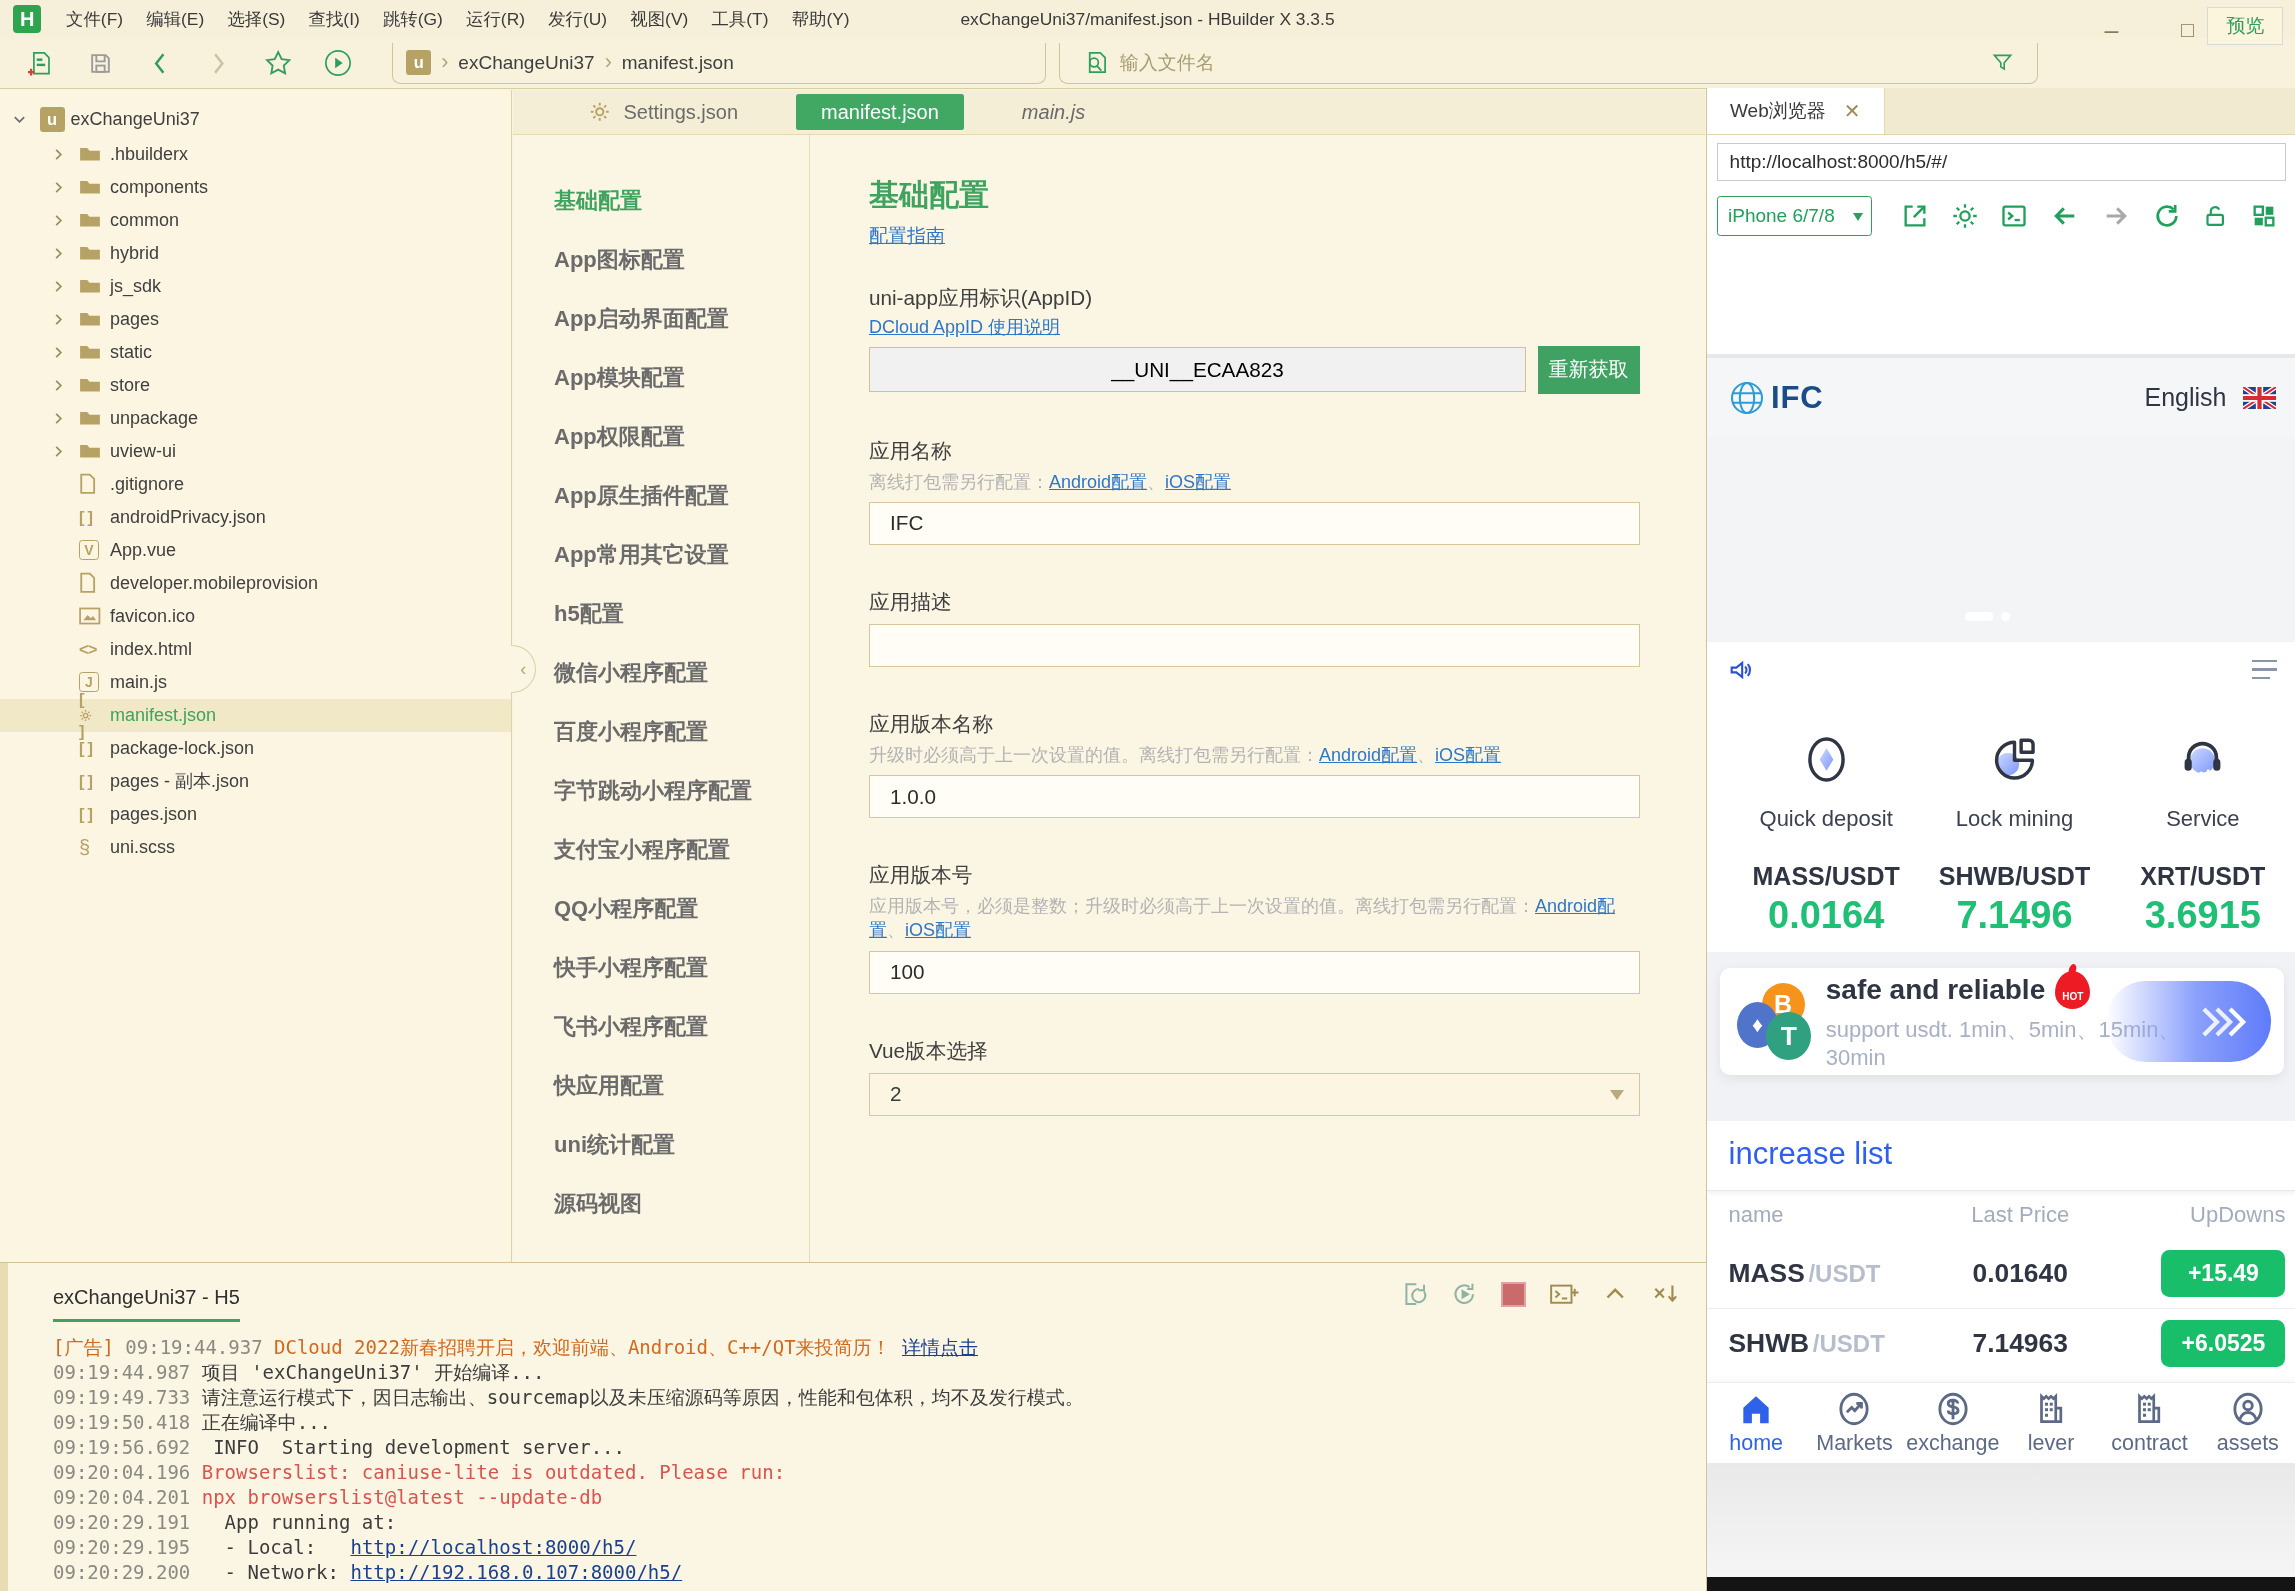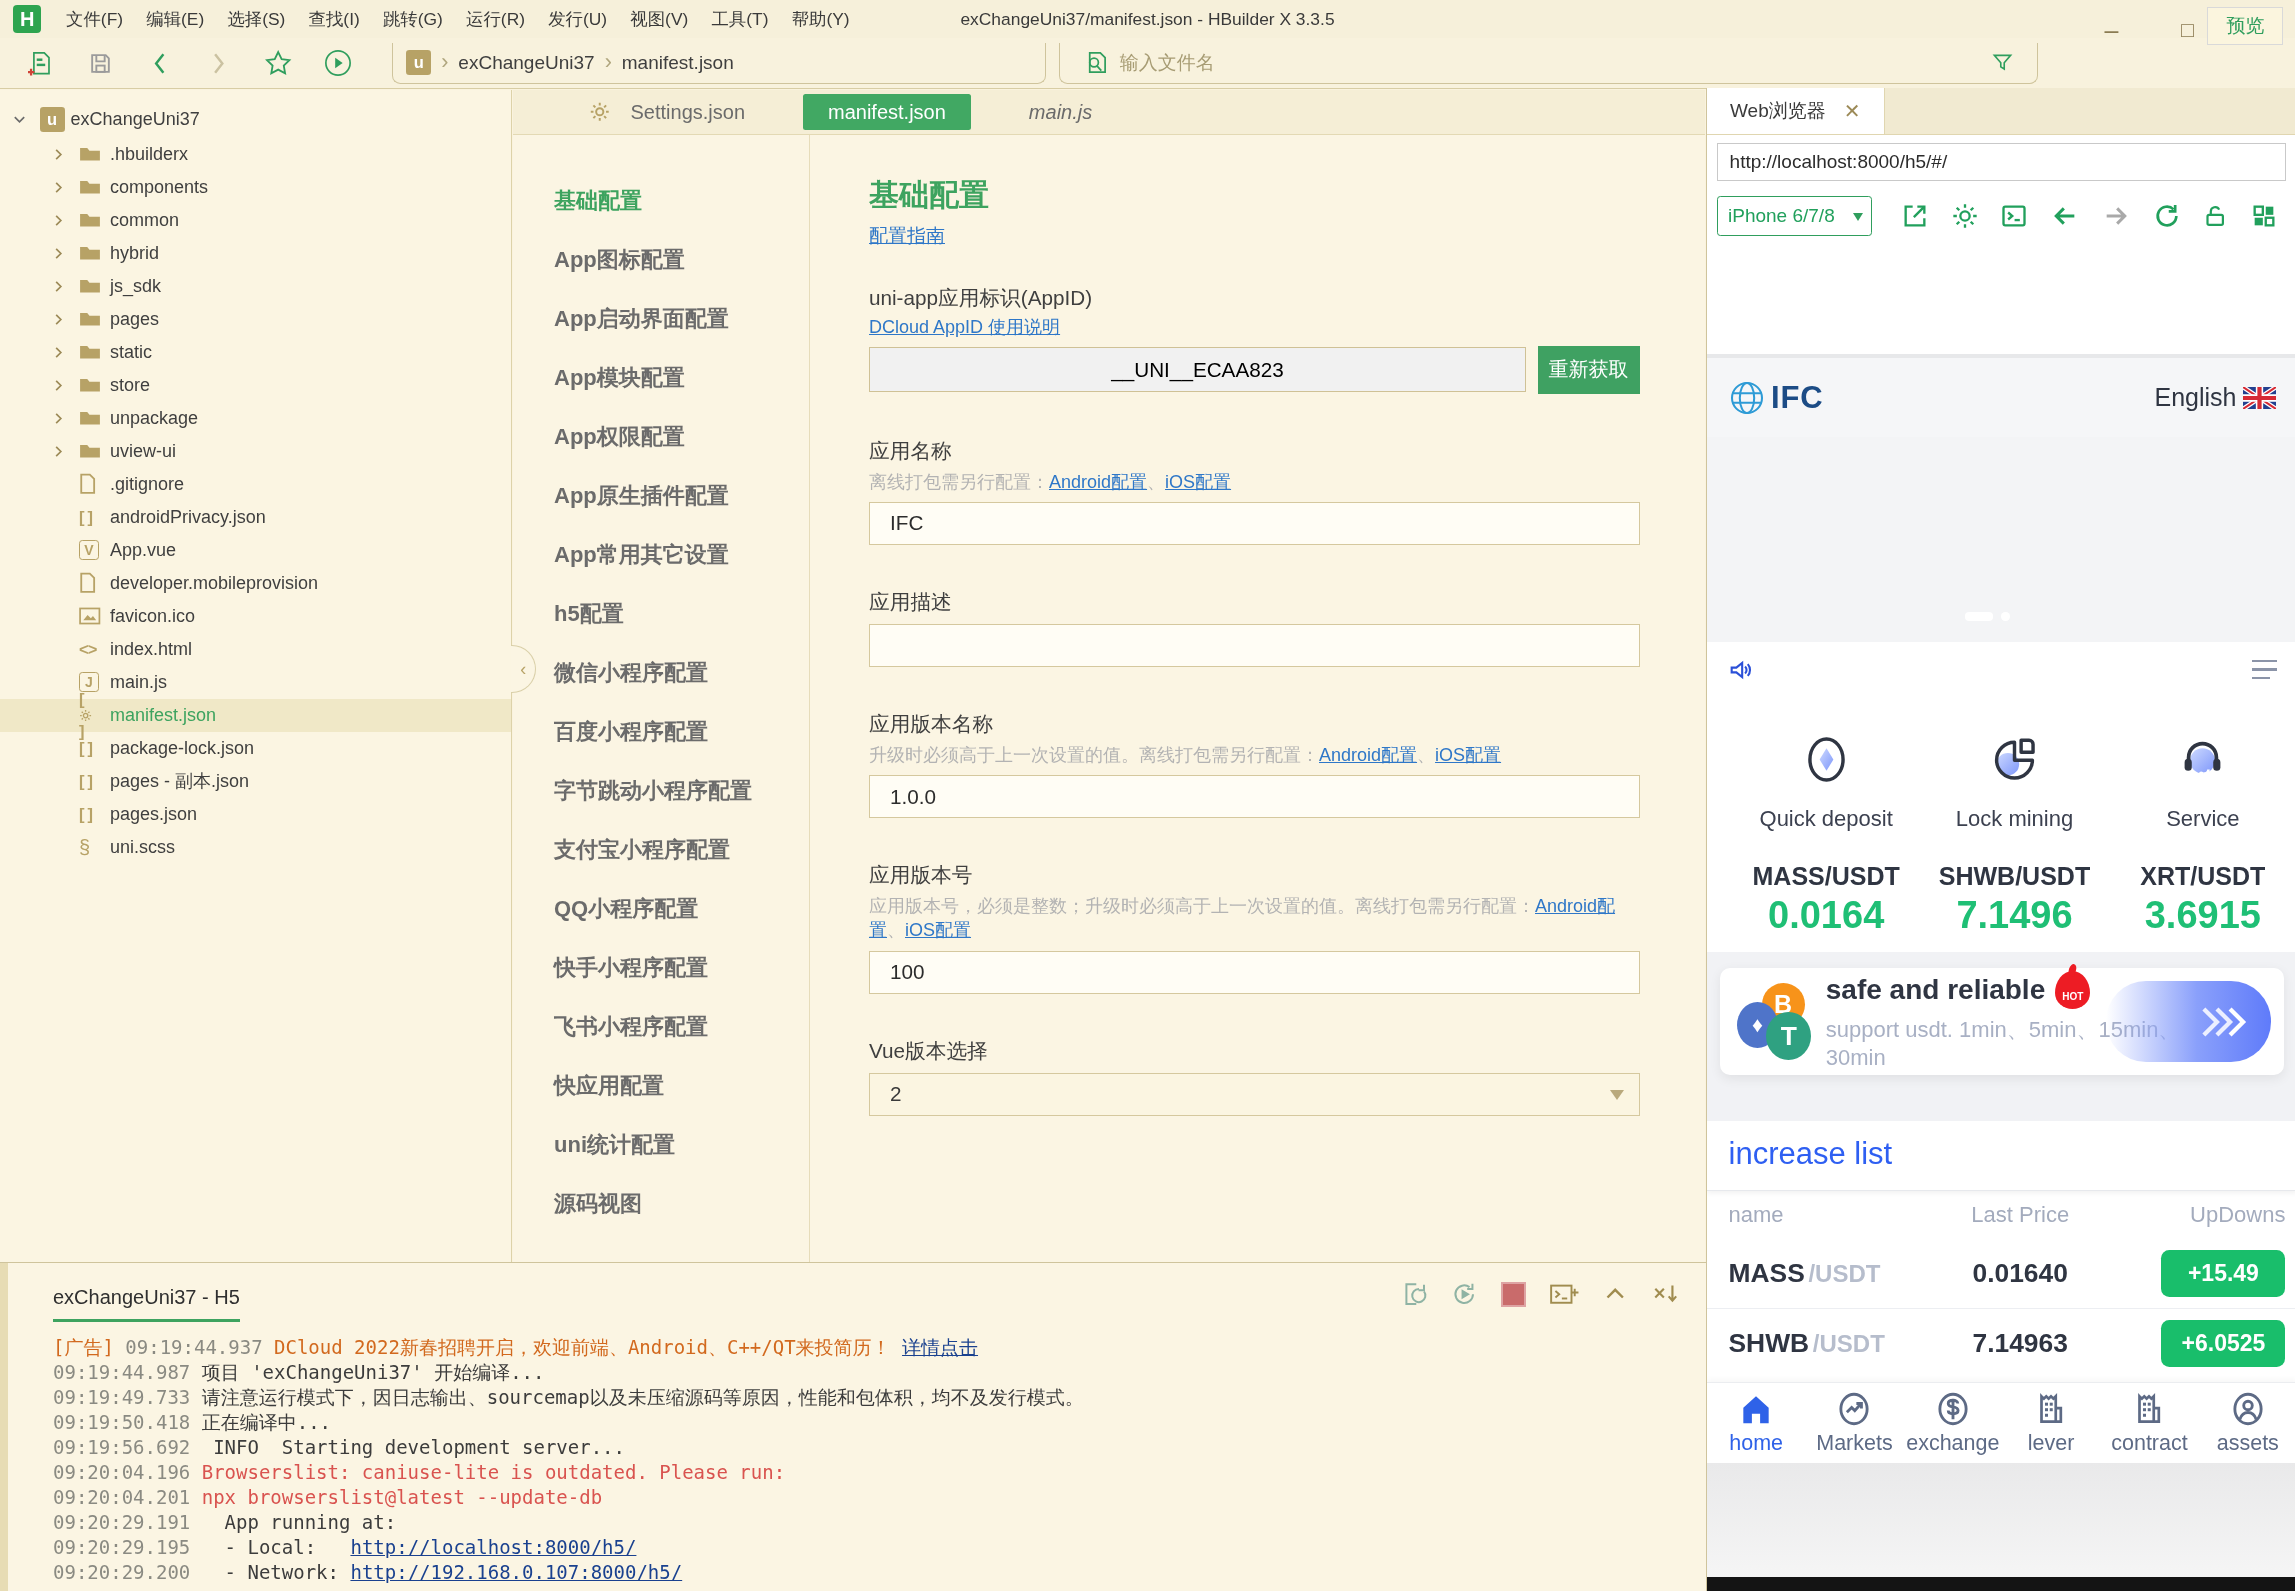--- a/index.html
+++ b/index.html
@@ -35,21 +35,21 @@
   .tree-row .slot { width:28px; display:flex; justify-content:flex-start; align-items:center; flex:none; }
   .tree-row .fslot { width:31px; display:flex; align-items:center; flex:none; }
   .tree-row.selected { background:#f0e8c7; }
   .tree-row.selected .lbl { color:#3da35f; }
   .gl { color:#b7a266; font-size:16.5px; font-weight:bold; letter-spacing:-0.8px; }
   .gl-badge { color:#b7a266; font-size:14px; font-weight:bold; border:1.7px solid #b7a266; border-radius:3.3px; width:20px; height:20px; display:inline-flex; align-items:center; justify-content:center; }
 
   
   #editor { position:absolute; left:513px; top:90px; width:1192px; height:1172px; background:#fbf5e3; }
   #tabsbar { height:45px; background:#f5eed6; border-bottom:0.8px solid #e3d9b4; display:flex; align-items:center; padding-left:51px; }
-  .ed-tab { display:flex; align-items:center; gap:20px; font-size:20px; color:#6b6b6b; padding:0 25px; height:100%; }
+  .ed-tab { display:flex; align-items:center; gap:13px; font-size:20px; color:#6b6b6b; padding:0 25px; height:100%; }
   .ed-tab.active { background:#41a863; color:#fff; height:36px; border-radius:2.5px; margin:0 33px; }
   .ed-tab.italic { font-style:italic; }
   #editor-body { display:flex; height:1127px; }
   #mnav { width:297px; border-right:0.8px solid #e6dcba; padding:51px 0 0 41px; flex:none; }
   .mnav-item { height:59px; font-size:22px; font-weight:bold; color:#6b6b6b; display:flex; align-items:flex-start; }
   .mnav-item.active { color:#3da35f; }
   #collapse-handle { position:absolute; left:-1.7px; top:555px; width:25px; height:48px; border:1.7px solid #d9cfa8; border-left:none; border-radius:0 25px 25px 0; background:#fbf5e3; display:flex; align-items:center; justify-content:center; color:#b7a266; font-size:18px; }
   #mform { flex:1; padding:40px 0 0 59px; overflow:hidden; }
   #form-heading { font-size:30px; font-weight:bold; color:#3da35f; }
   .lnk { color:#2e77c8; text-decoration:underline; cursor:pointer; }
@@ -88,21 +88,21 @@
   #rp-url { width:100%; height:38px; border:0.8px solid #c9c9c9; background:#fff; font-size:19px; color:#2c2c2c; padding:0 11.6px; font-family:inherit; }
   #rp-tools { height:53px; display:flex; align-items:center; padding:0 10px; gap:29px; }
   #device-select { width:155px; height:40px; border:1.7px solid #2f9e5d; border-radius:3.3px; color:#21a05c; font-size:19px; display:flex; align-items:center; padding:0 10px; position:relative; flex:none; }
   #device-select .caret { position:absolute; right:8.3px; top:15.7px; width:0; height:0; border-left:5.8px solid transparent; border-right:5.8px solid transparent; border-top:8.3px solid #2f9e5d; }
   
   #rp-view { position:absolute; left:0; top:150px; width:590px; height:1354px; background:#fff; overflow:hidden; }
   #app-divider { position:absolute; top:116px; left:0; width:100%; height:4.1px; background:#e7e8ea; }
   #app-header { position:absolute; top:120px; left:0; width:100%; height:79px; background:#f5f6f8; display:flex; align-items:center; padding:0 21.5px; }
   #brand { display:flex; align-items:center; gap:6.6px; }
   #brand-name { font-size:31px; font-weight:bold; color:#1c4c86; letter-spacing:0.8px; }
-  #lang-switch { margin-left:auto; display:flex; align-items:center; gap:6px; }
+  #lang-switch { margin-left:auto; display:flex; align-items:center; gap:16px; }
   #lang-label { font-size:25px; color:#2f3542; }
   #app-carousel { position:absolute; top:199px; left:0; width:100%; height:205px; background:#f3f4f6; }
   #dots { position:absolute; left:258px; bottom:21.5px; display:flex; align-items:center; gap:8.3px; }
   #dots .pill { width:28px; height:8.3px; border-radius:4.1px; background:#fff; }
   #dots .dot { width:8.3px; height:8.3px; border-radius:50%; background:#fff; }
   #notice-bar { position:absolute; top:404px; left:0; width:100%; height:55px; background:#fff; display:flex; align-items:center; padding:0 20px; }
   #marquee-icon { margin-left:auto; display:flex; flex-direction:column; gap:5.8px; }
   #marquee-icon i { display:block; width:25px; height:2.5px; background:#8b94a8; }
   #features { position:absolute; top:459px; left:0; width:100%; height:255px; background:#fff; display:grid; grid-template-columns:1fr 1fr 1fr; padding:36px 0 0 25px; }
   .feat-col { display:flex; flex-direction:column; align-items:center; }

